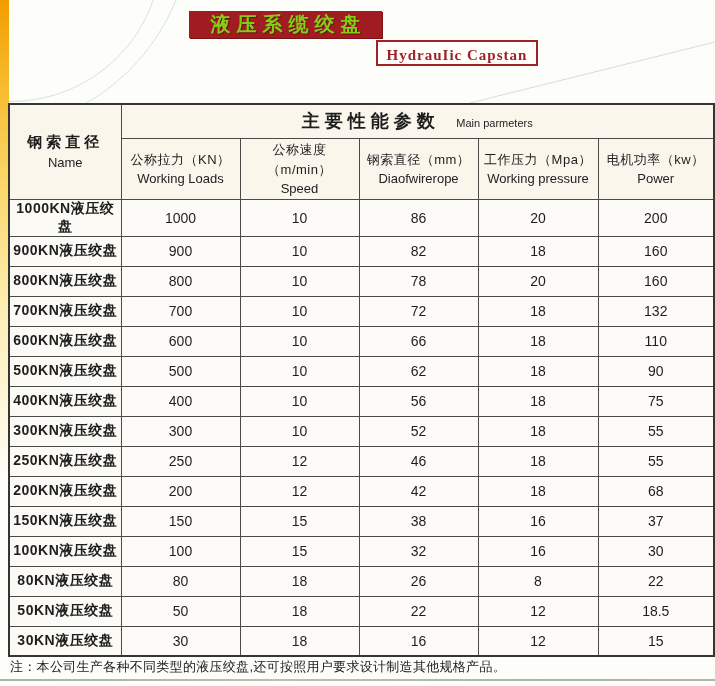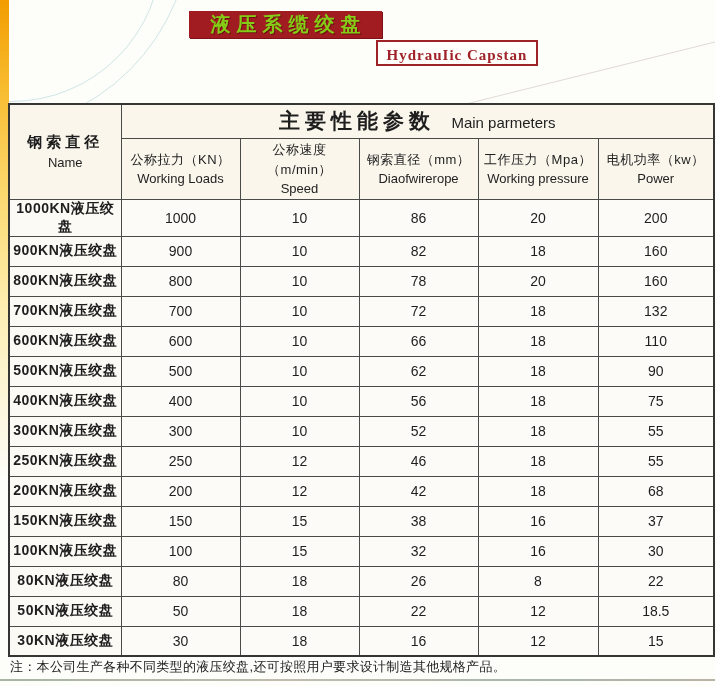--- a/index.html
+++ b/index.html
@@ -48,22 +48,22 @@
     border:1px solid #4a4a48;padding:0;text-align:center;vertical-align:middle;
     color:#1e1e1e;overflow:hidden;
   }
   table.spec{border:2px solid #353533;}
   tr.group-row{height:34px;}
   tr.sub-row{height:61px;}
   tr.data-row{height:30px;}
   th{background:#faf6ec;font-weight:normal;}
   .name-head-cn{font-size:15px;font-weight:bold;letter-spacing:4px;display:block;line-height:22px;}
   .name-head-en{font-size:13px;display:block;line-height:20px;}
-  .group-cn{font-size:21px;font-weight:bold;letter-spacing:5px;}
-  .group-en{font-size:15px;margin-left:12px;}
+  .group-cn{font-size:18px;font-weight:bold;letter-spacing:5px;}
+  .group-en{font-size:11px;margin-left:12px;}
   .col-cn{display:block;font-size:13px;line-height:20px;letter-spacing:0.5px;}
   .col-en{display:block;font-size:13px;line-height:18px;color:#222;}
   td.name-cell{font-size:14px;font-weight:bold;letter-spacing:0.5px;background:#fbfaf5;}
   td.val-cell{font-size:14px;color:#2c2c2c;background:#fcfbf8;}
   
   .note{
     position:absolute;left:10px;top:656px;width:700px;height:22px;
     font-size:13px;color:#222;line-height:22px;letter-spacing:0.3px;
   }
   .bottomline{

